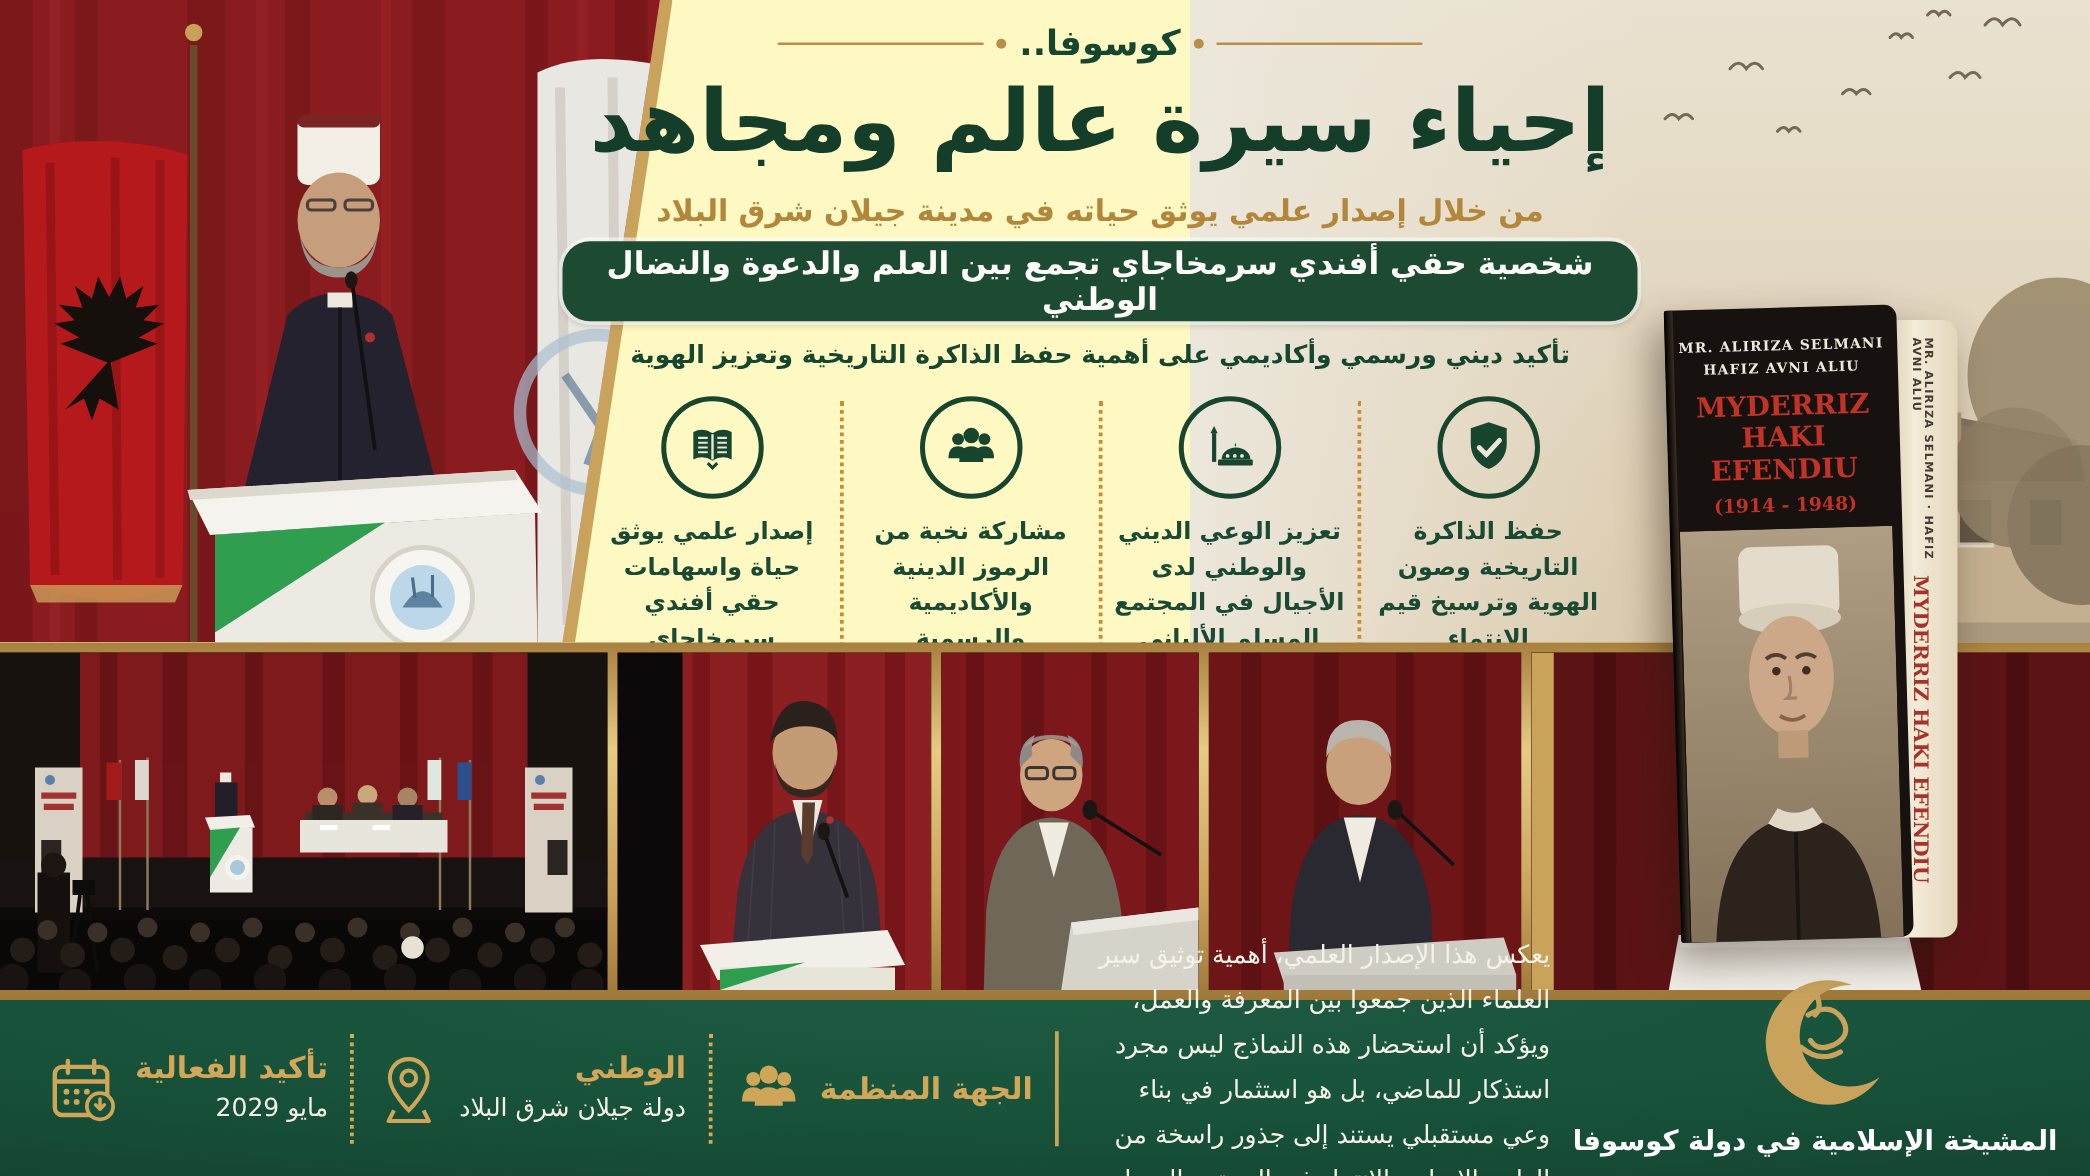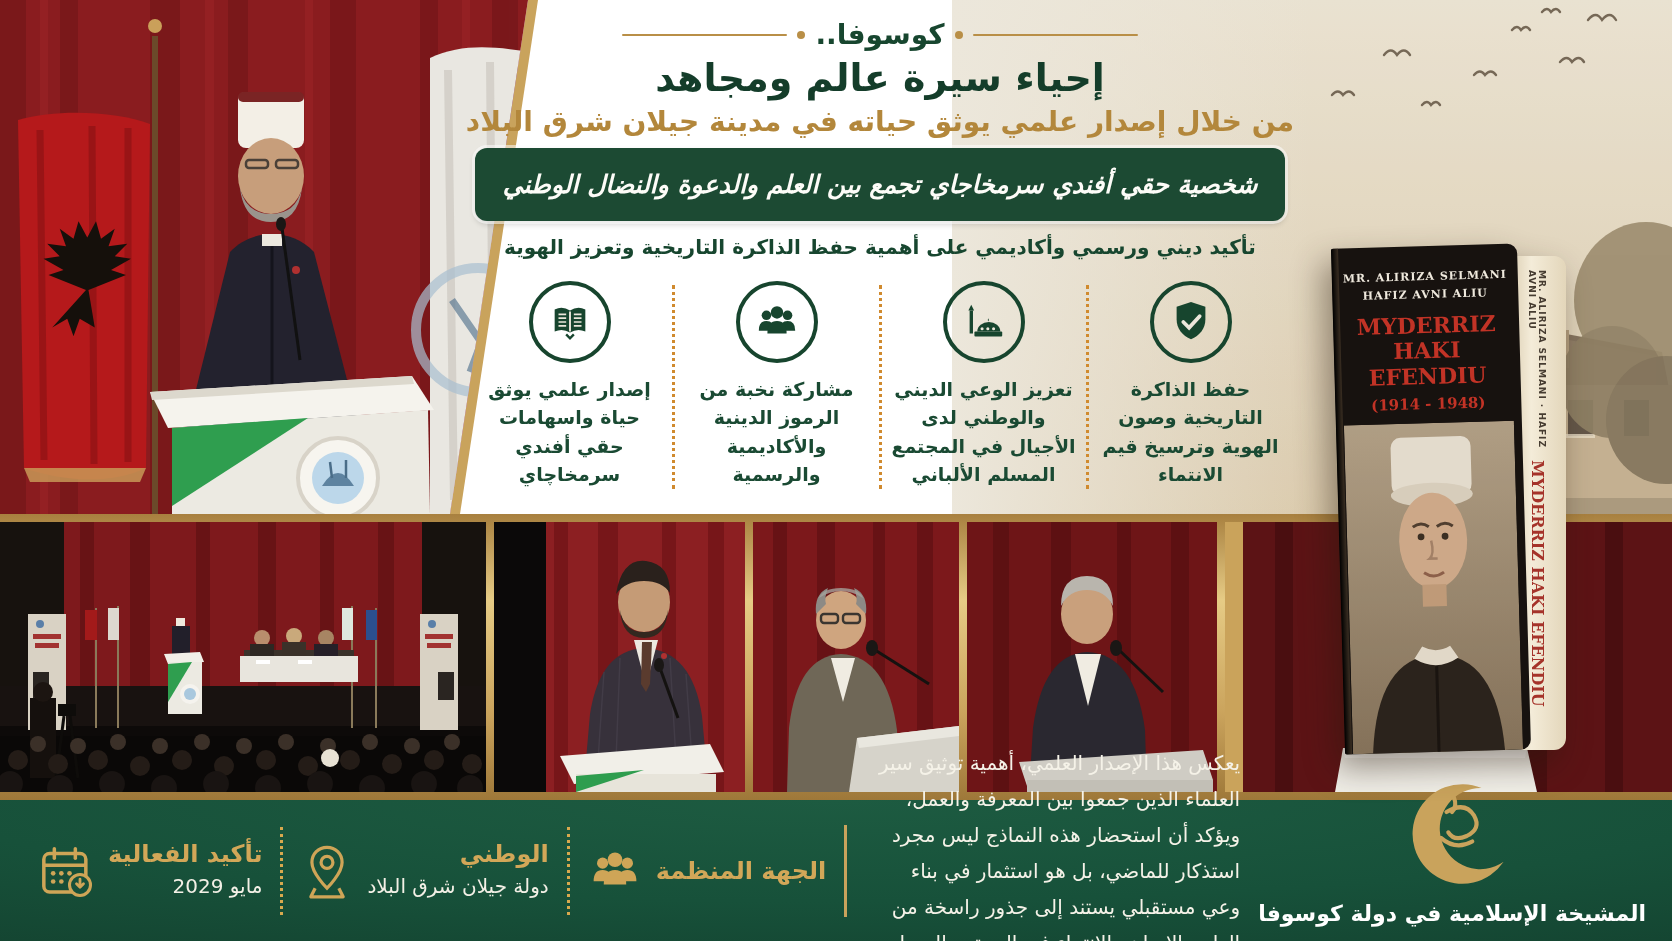--- a/index.html
+++ b/index.html
@@ -1,39 +1,39 @@
 <!DOCTYPE html>
 <html lang="ar"><head>
 <meta charset="utf-8">
 <style>
   html,body{margin:0;padding:0;background:#444;}
   *{box-sizing:border-box;}
   .poster{
     position:relative;width:1672px;height:941px;overflow:hidden;
-    background:#ffffff;font-family:"DejaVu Sans",sans-serif;
+    background:#fef9c3;font-family:"DejaVu Sans",sans-serif;
   }
   
   .sepia-scene{position:absolute;top:0;right:0;width:720px;height:514px;z-index:0;}
   
   .hero-wrap{position:absolute;top:0;left:0;width:560px;height:514px;z-index:1;}
   .hero-gold{position:absolute;top:0;left:0;width:560px;height:514px;background:#c9a35c;
     clip-path:polygon(528px 0,538px 0,460px 514px,450px 514px);}
   .hero-clip{position:absolute;top:0;left:0;width:560px;height:514px;
     clip-path:polygon(0 0,528px 0,450px 514px,0 514px);}
   
   .content{position:absolute;top:12px;left:450px;width:860px;z-index:2;
     display:flex;flex-direction:column;align-items:center;text-align:center;}
   .kicker-row{display:flex;align-items:center;gap:10px;margin-top:6px;}
   .kline{width:165px;height:2px;background:#b98f47;border-radius:2px;}
   .kdot{width:8px;height:8px;border-radius:50%;background:#b98f47;}
   .kicker{font-size:28px;font-weight:bold;color:#17462f;}
-  .main-title{margin:4px 0 0;font-size:38px;line-height:1.25;font-weight:900;color:#143d2a;}
-  .subtitle{margin-top:2px;font-size:28px;font-weight:bold;color:#b3873b;}
+  .main-title{margin:4px 0 0;font-size:69px;line-height:1.25;font-weight:900;color:#143d2a;}
+  .subtitle{margin-top:14px;font-size:24px;font-weight:bold;color:#b3873b;}
   .badge{margin-top:10px;background:#1c4a33;color:#fdfcf8;font-size:25px;font-weight:bold;
-    padding:22px 28px;border-radius:12px;box-shadow:0 0 0 3px rgba(255,255,255,.55),0 3px 6px rgba(0,0,0,.2);font-style:italic;}
+    padding:3px 28px;border-radius:22px;box-shadow:0 0 0 3px rgba(255,255,255,.55),0 3px 6px rgba(0,0,0,.2);}
   .tagline{margin-top:14px;font-size:20px;font-weight:bold;color:#17462f;}
   .hl-row{display:flex;direction:rtl;align-items:flex-start;justify-content:center;
     margin-top:22px;width:850px;}
   .hl{width:188px;display:flex;flex-direction:column;align-items:center;}
   .hl-circle{width:82px;height:82px;border:4px solid #17452e;border-radius:50%;
     display:flex;align-items:center;justify-content:center;background:transparent;}
   .hl-text{margin-top:12px;font-size:19px;font-weight:bold;color:#1a4a33;line-height:1.5;direction:rtl;}
   .vdotsep{width:0;align-self:stretch;min-height:170px;border-left:3px dotted #d08a2e;margin:4px 8px 0 8px;}
   
   .strip{position:absolute;top:514px;left:0;width:1672px;height:286px;z-index:2;

